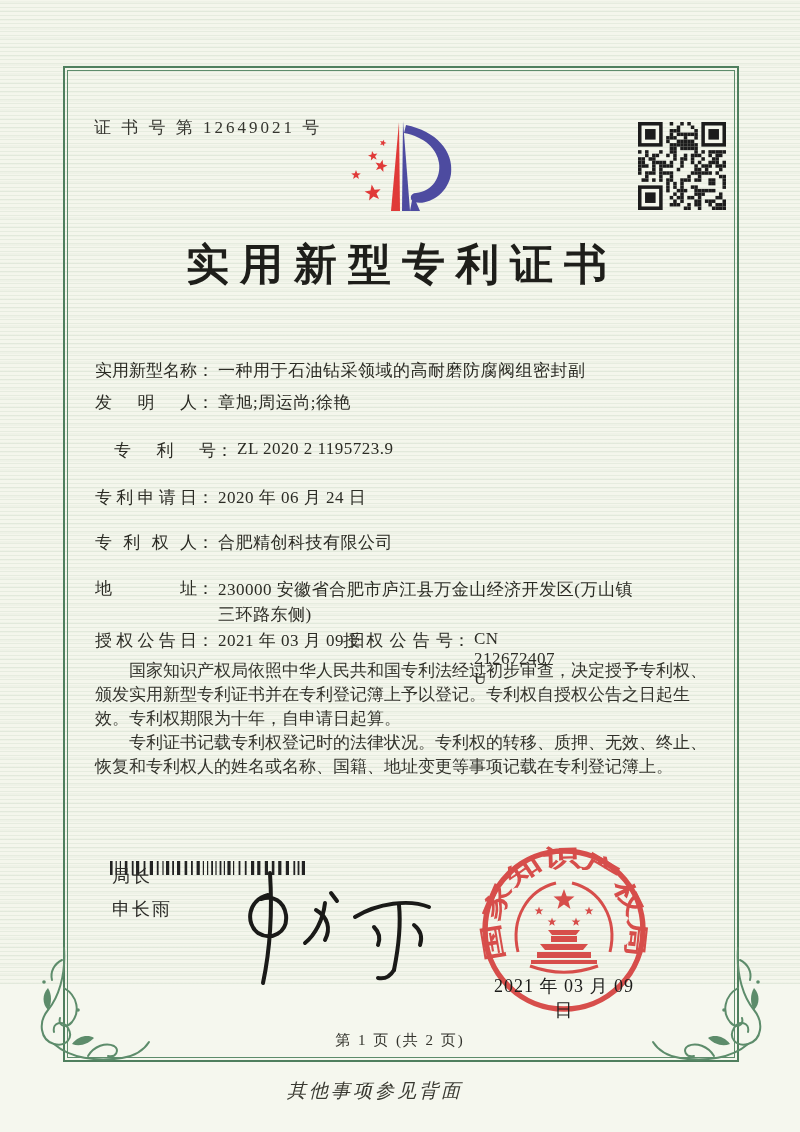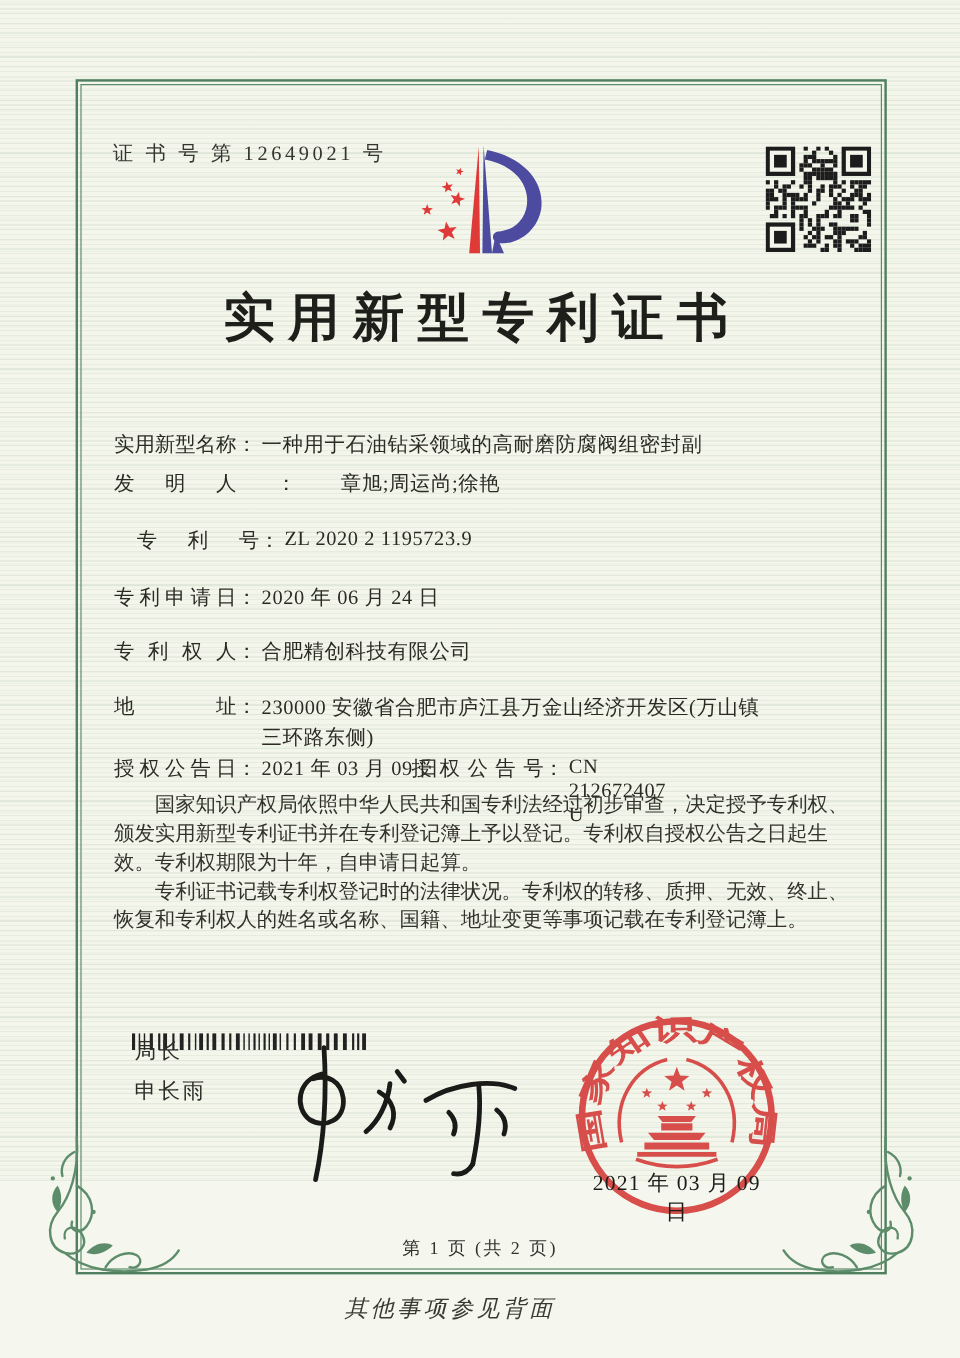--- a/index.html
+++ b/index.html
@@ -32,21 +32,21 @@
   .title{
     position:absolute;left:0;top:234px;width:800px;margin:2px;
     text-align:center;font-size:43px;font-weight:700;
     letter-spacing:11px;color:#1e1e1a;font-family:Liberation Serif, serif;
   }
   .fields{position:absolute;left:95px;top:330px;width:620px;font-size:17px;color:#2b2b24;}
   .frow{position:absolute;left:0;display:flex;align-items:flex-start;}
   .flabel{display:inline-block;width:102px;text-align:justify;text-align-last:justify;flex:none;}
   .fcolon{flex:none;margin-right:4px;}
   .fvalue{letter-spacing:0.5px;}
-  .r-name{top:9px;margin-top:20px;}  .r-inv{top:61px;gap:33px;}  .r-pat{top:109px;margin-left:19px;}
+  .r-name{top:9px;margin-top:20px;}  .r-inv{top:61px;}  .r-pat{top:109px;margin-left:19px;}
   .r-app{top:156px;} .r-own{top:201px;} .r-addr{top:247px;}
   .r-grant{top:299px;}
   .addr-val{display:inline-block;width:432px;line-height:25px;}
   .grant2{position:absolute;left:248px;top:0;display:flex;}
   .grant2 .flabel{width:110px;}
   .paras{
     position:absolute;left:95px;top:659px;width:614px;
     font-size:17px;line-height:24px;color:#33332c;
   }
   .paras p{margin:0;text-indent:2em;}

